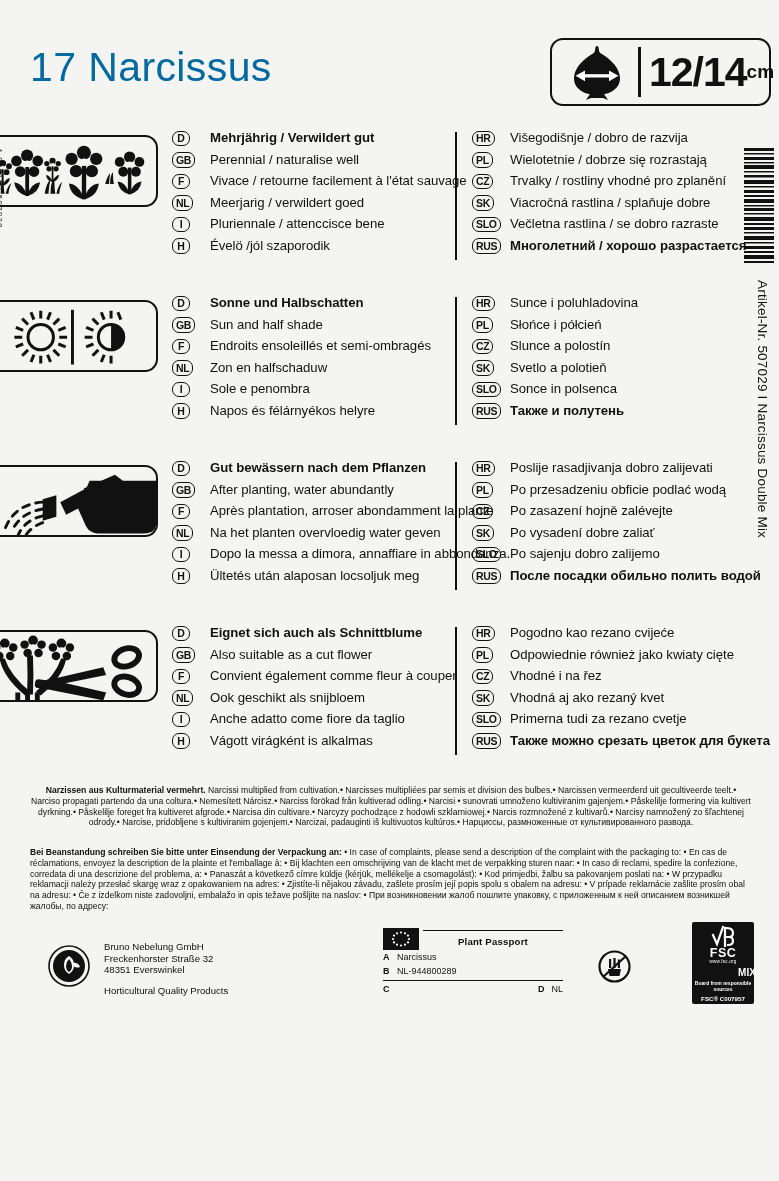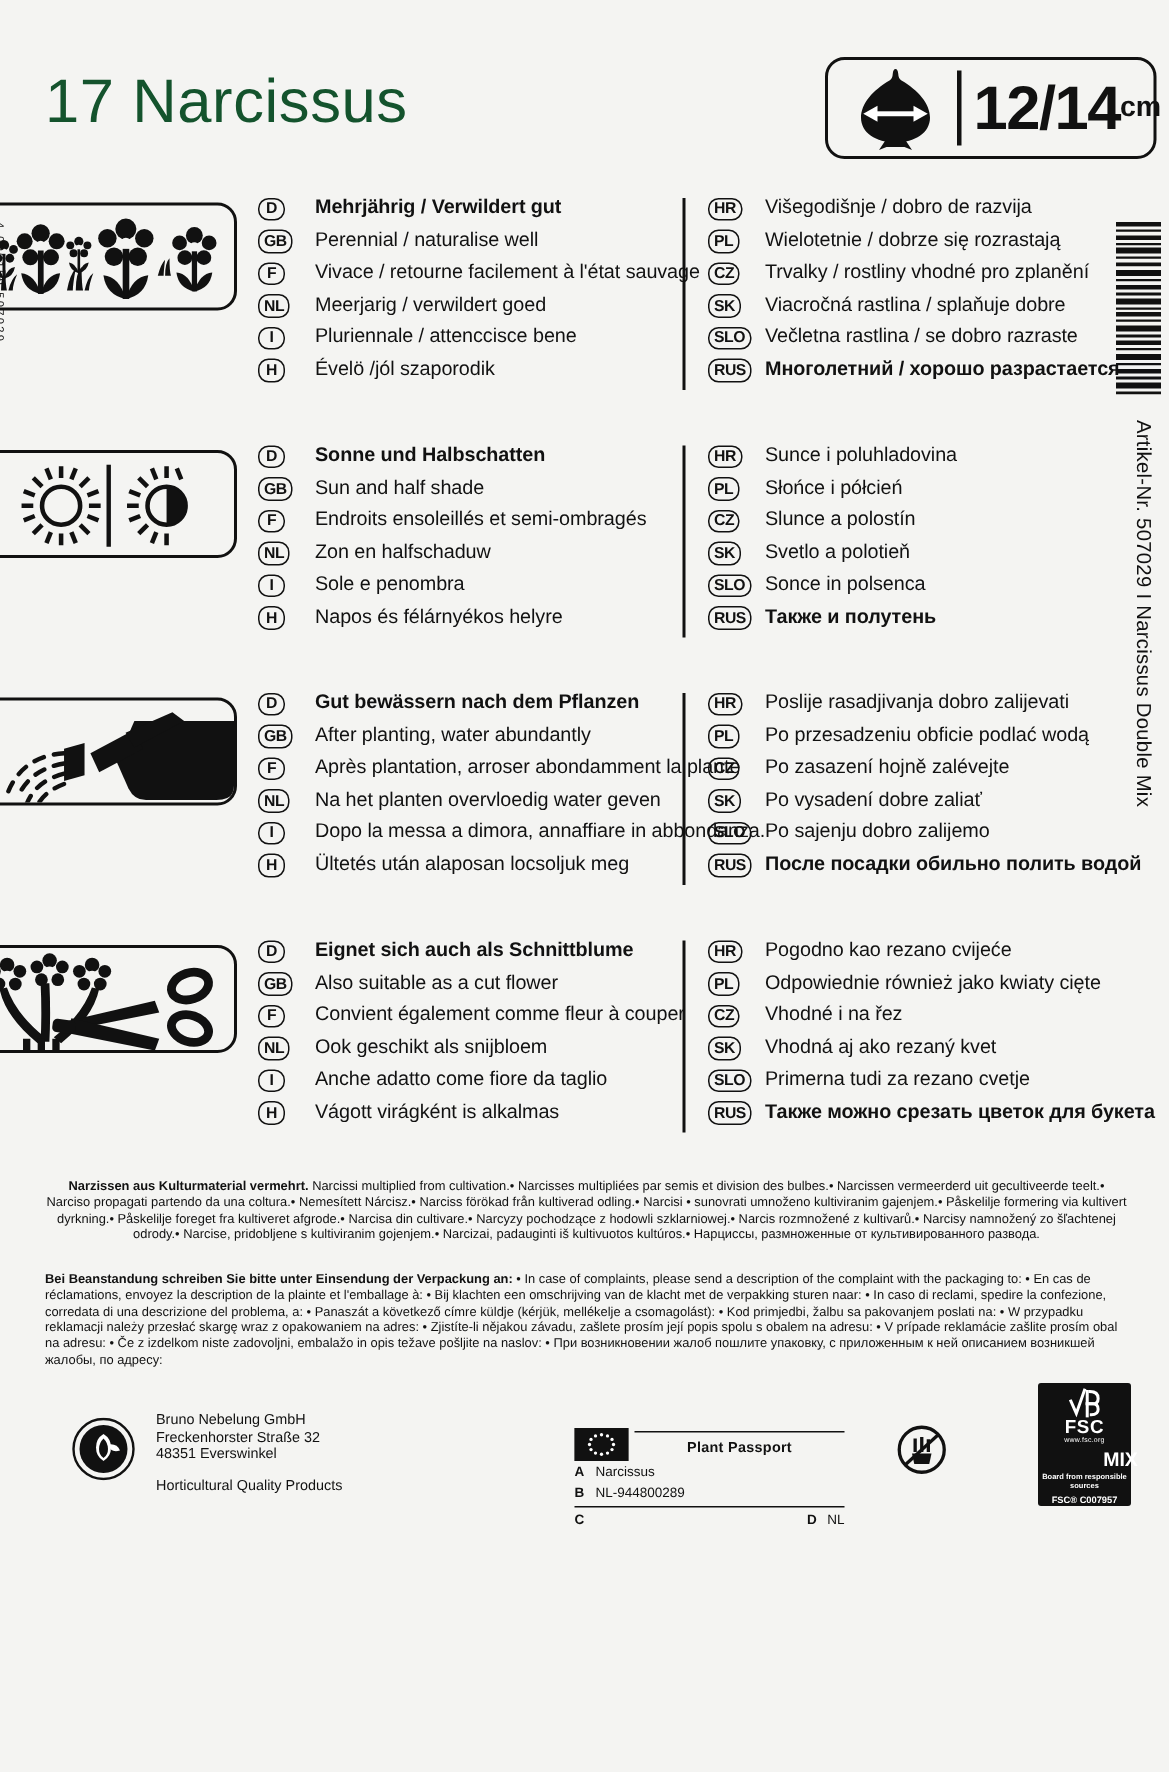--- a/index.html
+++ b/index.html
@@ -19,21 +19,21 @@
     position: absolute;
     left: 0; top: 0;
     width: 779px; height: 130px;
   }
   .product-title {
     position: absolute;
     left: 30px; top: 44px;
     font-size: 41px;
     font-weight: 300;
     letter-spacing: 0.4px;
-    color: #14532d;
+    color: #0369a1;
     white-space: nowrap;
   }
   .size-badge {
     position: absolute;
     right: 8px; top: 38px;
     width: 221px; height: 68px;
     border: 2.5px solid #111;
     border-radius: 13px;
     display: flex;
     align-items: center;
@@ -197,21 +197,20 @@
     font-size: 9.6px;
     line-height: 11.6px;
     color: #111;
   }
   .company .tagline { margin-top: 9px; }
 
   .passport {
     position: absolute;
     left: 383px; top: 928px;
     width: 180px;
-    margin-top: 24px;
   }
   .pp-head {
     display: flex;
     align-items: flex-end;
     height: 22px;
   }
   .eu-flag {
     width: 36px; height: 22px;
     background: #111;
     position: relative;
@@ -256,21 +255,21 @@
     background: #111;
     color: #fff;
     border-radius: 2px;
     display: flex;
     flex-direction: column;
     align-items: center;
     padding-top: 3px;
   }
   .fsc-name { font-size: 12.5px; font-weight: 700; letter-spacing: 0.5px; line-height: 13px; }
   .fsc-url { font-size: 4.6px; letter-spacing: 0.2px; margin-top: -1px; }
-  .fsc-mix { font-size: 13px; font-weight: 700; margin-top: 3px; padding-left: 48px; }
+  .fsc-mix { font-size: 10px; font-weight: 700; margin-top: 3px; padding-left: 48px; }
   .fsc-desc { font-size: 5px; line-height: 6px; text-align: center; margin-top: 2px; font-weight: 700; }
   .fsc-code { font-size: 6.2px; font-weight: 700; margin-top: 3px; }
 </style>
 </head>
 <body>
 
 <div class="header">
   <div class="product-title">17 Narcissus</div>
 
   <div class="size-badge">

